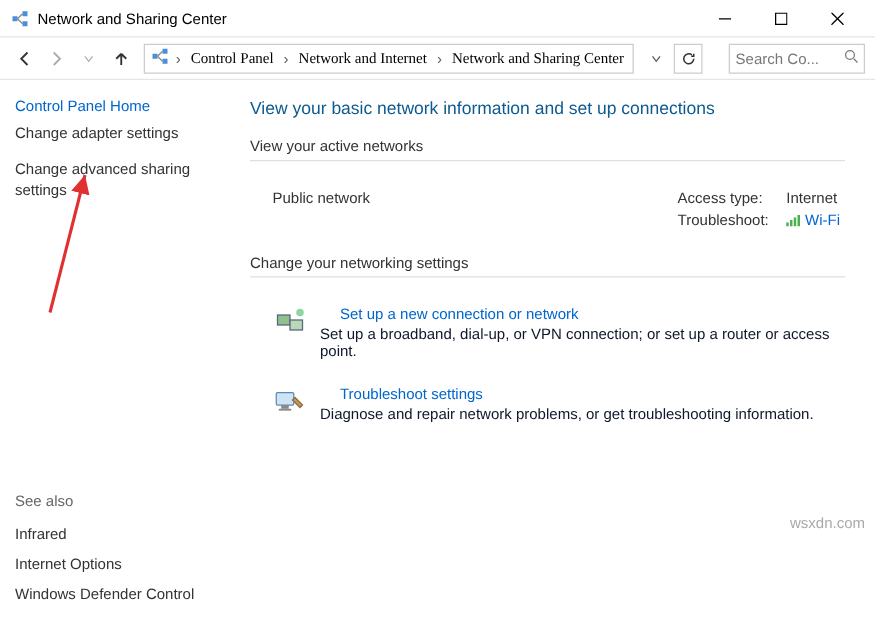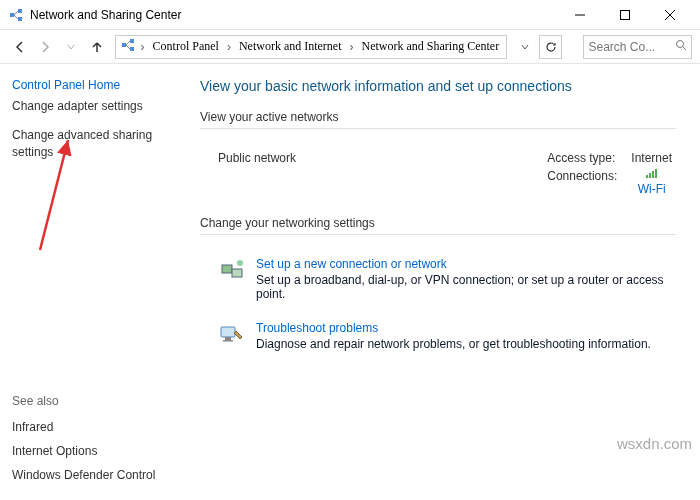--- a/index.html
+++ b/index.html
@@ -32,31 +32,31 @@
     .page-heading { color: #0d5a8f; font-size: 14px; font-weight: normal; margin-bottom: 16px; }
     .section-head { color: #333; font-size: 12px; margin-bottom: 2px; }
     .divider { height: 1px; background: #e0e0e0; margin: 4px 0 14px 0; }
     
     .active-net { display: flex; padding: 8px 4px 20px 18px; }
     .net-name { flex: 1; color: #333; font-size: 12px; }
     .net-details { display: grid; grid-template-columns: auto auto; gap: 4px 14px; font-size: 12px; }
     .net-details .lbl { color: #333; }
     .net-details .val { color: #333; }
     .net-details .link { color: #0066cc; cursor: pointer; }
-    .wifi { display: flex; align-items: center; gap: 4px; flex-direction: column; }
+    .wifi { display: flex; align-items: center; gap: 4px; }
     .wifi-bars { display: inline-flex; align-items: flex-end; gap: 1px; }
     .wifi-bars span { width: 2px; background: #4CAF50; display: inline-block; }
     
     .setting-item { display: flex; gap: 10px; padding: 8px 4px 12px 18px; }
     .setting-icon { width: 28px; height: 28px; flex-shrink: 0; }
-    .setting-text .link { color: #0066cc; cursor: pointer; font-size: 12px; }
+    .setting-text .link { color: #0066cc; cursor: pointer; font-size: 12px; margin-left: 16px; }
     .setting-text .desc { color: #0f172a; font-size: 12px; margin-top: 2px; }
     
     .red-arrow { position: absolute; pointer-events: none; }
-    .watermark { position: absolute; right: 8px; bottom: 48px; color: #aaa; font-size: 15px; }
+    .watermark { position: absolute; right: 8px; bottom: 75px; color: #aaa; font-size: 12px; }
   </style>
 </head>
 <body>
 
 <div class="titlebar">
   <span class="icon">
     <svg viewBox="0 0 16 16" width="16" height="16">
         <rect x="2" y="6" width="4" height="4" fill="#4a90d9"></rect>
         <rect x="10" y="2" width="4" height="4" fill="#4a90d9"></rect>
         <rect x="10" y="10" width="4" height="4" fill="#4a90d9"></rect>
@@ -157,21 +157,21 @@
     <div class="page-heading">View your basic network information and set up connections</div>
 
     <div class="section-head">View your active networks</div>
     <div class="divider"></div>
 
     <div class="active-net">
       <div class="net-name">Public network</div>
       <div class="net-details">
         <div class="lbl">Access type:</div>
         <div class="val">Internet</div>
-        <div class="lbl">Connections:</div>
+        <div class="lbl">Troubleshoot:</div>
         <div class="wifi link">
           <span class="wifi-bars">
             <span style="height:3px"></span>
               <span style="height:5px"></span>
               <span style="height:7px"></span>
               <span style="height:9px"></span>
           </span>
           <span>Wi-Fi</span>
         </div>
       </div>
@@ -197,21 +197,21 @@
     <div class="setting-item">
       <div class="setting-icon">
         <svg viewBox="0 0 28 28" width="28" height="28">
             <rect x="3" y="6" width="14" height="10" rx="1" fill="#cde4f5" stroke="#5a8ab8"></rect>
             <rect x="7" y="16" width="6" height="3" fill="#888"></rect>
             <rect x="5" y="19" width="10" height="1.5" fill="#888"></rect>
             <path d="M18 10 L24 16 L22 18 L16 12 Z" fill="#c49a5a" stroke="#8a6b3b"></path>
           </svg>
       </div>
       <div class="setting-text">
-        <div class="link">Troubleshoot problems</div>
+        <div class="link">Troubleshoot settings</div>
         <div class="desc">Diagnose and repair network problems, or get troubleshooting information.</div>
       </div>
     </div>
   </div>
 </div>
 
 <svg class="red-arrow" style="left:20px; top:130px;" width="80" height="130">
   <defs>
       <marker id="ah" markerWidth="8" markerHeight="8" refX="6" refY="3" orient="auto">
         <path d="M0 0 L6 3 L0 6 Z" fill="#e03030"></path>

